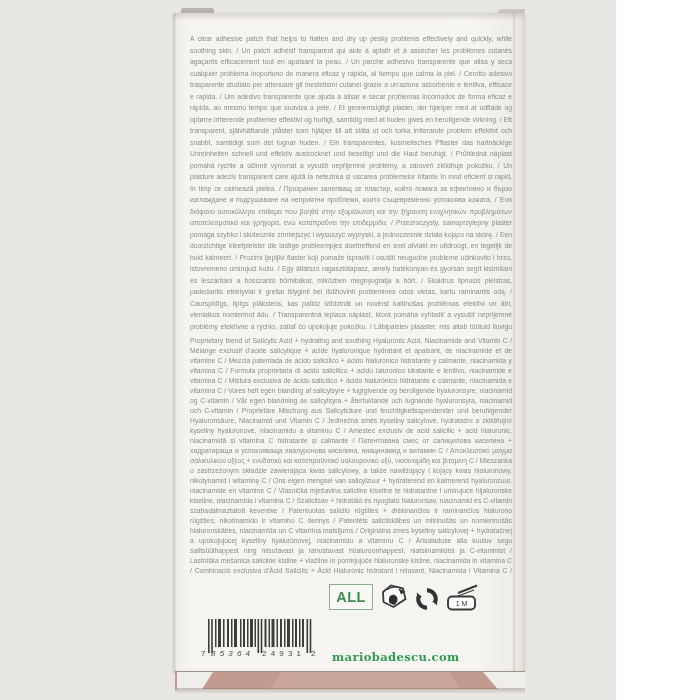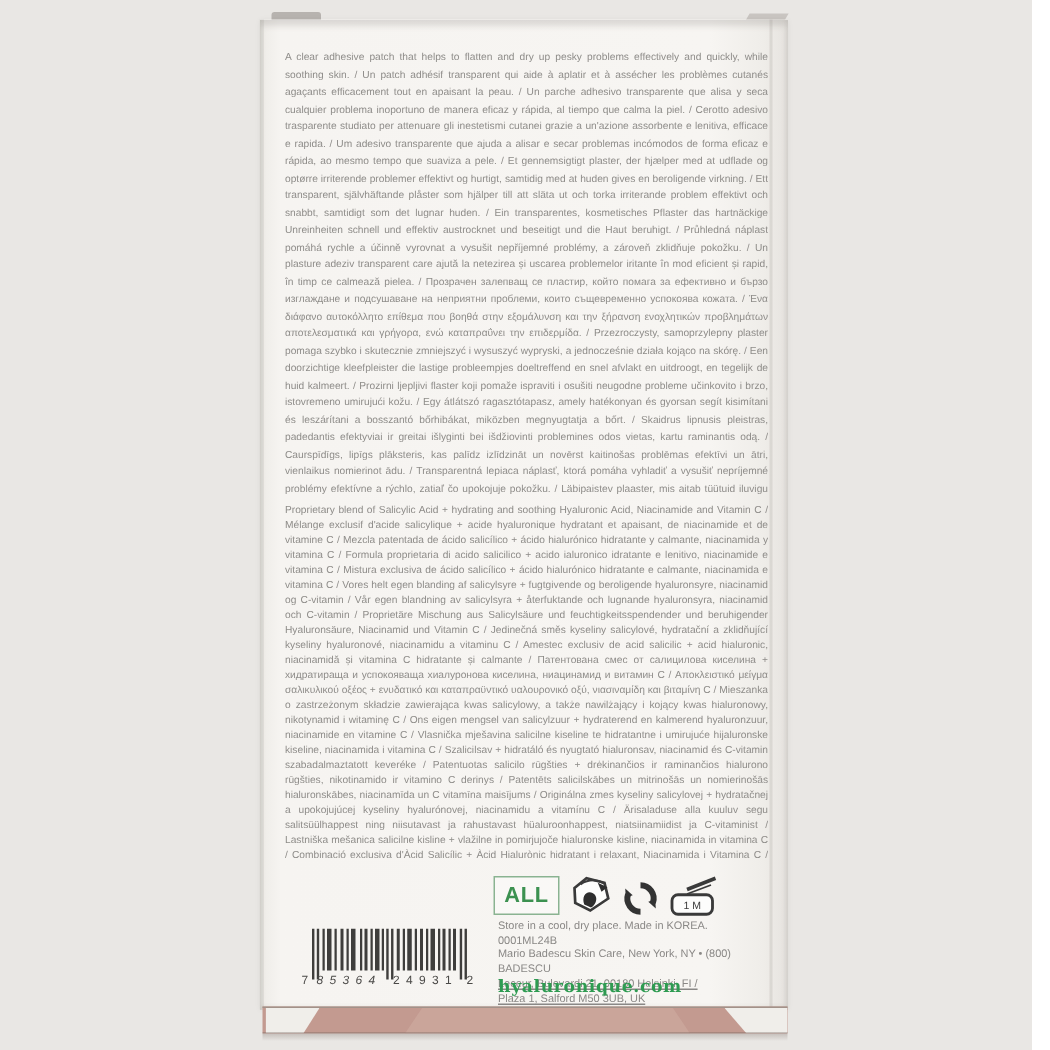--- a/index.html
+++ b/index.html
@@ -1,17 +1,17 @@
 <!DOCTYPE html>
 <html><head>
 <meta charset="utf-8">
 <style>
   html,body{margin:0;padding:0;}
   body{width:700px;height:700px;overflow:hidden;font-family:"Liberation Sans",sans-serif;}
-  .scene{position:relative;width:688px;height:700px;background:#e9e7e4;}
+  .scene{position:relative;width:616px;height:700px;background:#e9e7e4;}
   
   .box{position:absolute;left:173px;top:13px;width:352px;height:660px;
        background:linear-gradient(90deg,#edebe7 0,#f6f4f1 14px,#f7f5f2 300px,#efede9 336px,#e6e3df 352px);
        box-shadow:inset 0 4px 4px rgba(90,85,80,.18), inset 0 -2px 3px rgba(90,85,80,.10), 0 0 4px rgba(0,0,0,.06);}
   .top-tab{position:absolute;left:181px;top:8px;width:33px;height:7px;background:#b7b3af;border-radius:2px 2px 0 0;}
   .top-tab-right{position:absolute;left:498px;top:9px;width:26px;height:6px;background:#c9c5c1;transform:skewX(-30deg);}
   .fold-line{position:absolute;left:340px;top:0;width:2px;height:100%;background:rgba(110,105,100,.14);}
   .crease{position:absolute;left:0;top:0;width:3px;height:100%;background:rgba(110,105,100,.10);}
   
   .para{position:absolute;left:17px;width:322px;color:#8e8c89;text-align:justify;text-align-last:center;overflow:hidden;}
@@ -114,27 +114,21 @@
           <rect x="104.5" y="0" width="1.6" height="34"></rect>
             <rect x="107.7" y="0" width="1.6" height="34"></rect>
         </g>
       </svg>
       <span class="digit d-left">7</span>
       <span class="digit d-g1">85364</span>
       <span class="digit d-g2">24931</span>
       <span class="digit d-right">2</span>
     </div>
 
-    <div class="addr">
-      <div>Store in a cool, dry place. Made in KOREA. 0001ML24B</div>
-      <div>Mario Badescu Skin Care, New York, NY • (800) BADESCU</div>
-      <div class="u">Leceur, Bulevardi 21, 00180 Helsinki, FI /</div>
-      <div class="u">Plaza 1, Salford M50 3UB, UK</div>
-    </div>
-    <div class="website">hyaluronique.com</div>
+    <div class="website">mariobadescu.com</div>
   </div>
 
   <div class="flap-strip">
     <div class="wedge wedge-left"></div>
     <div class="wedge wedge-center"></div>
     <div class="wedge wedge-right"></div>
   </div>
   <div class="flap-shadow"></div>
 
 </div>

